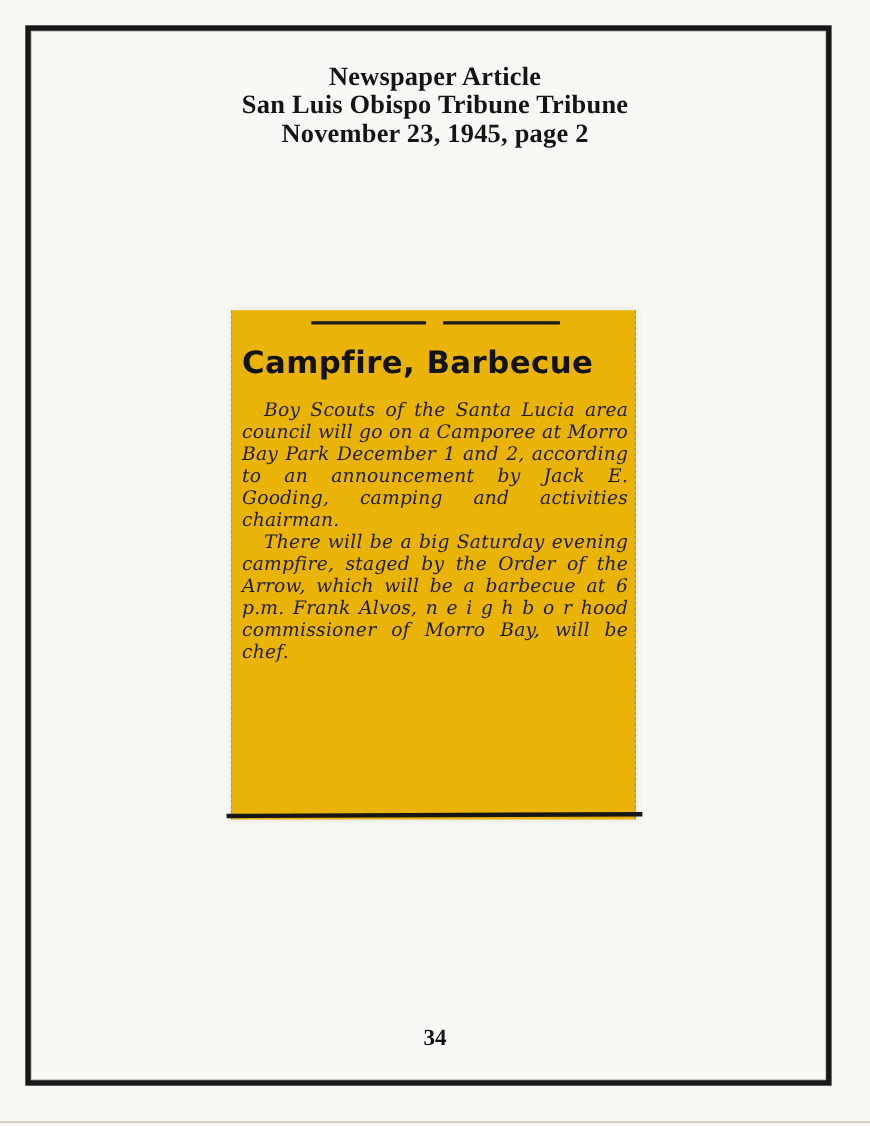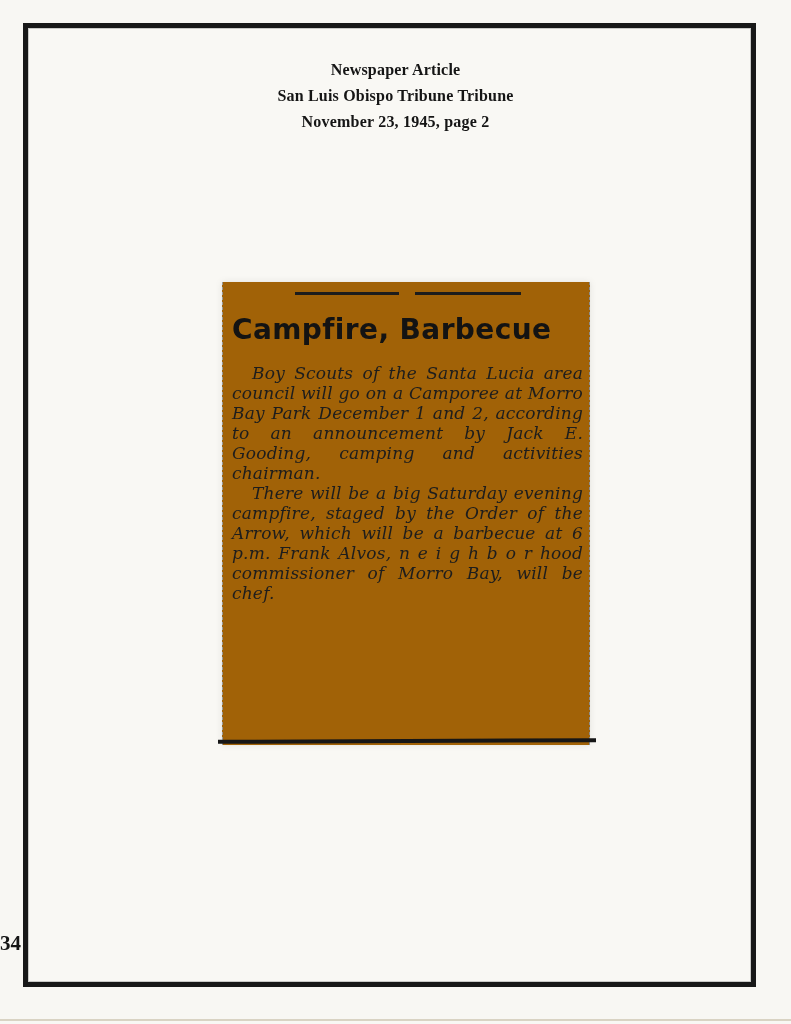--- a/index.html
+++ b/index.html
@@ -18,31 +18,31 @@
     border: 5px solid #181818;
     box-shadow: inset 0 0 0 1px rgba(60,60,60,0.25);
     background: #f9f8f4;
   }
   .doc-header {
     position: absolute;
     top: 57px; left: 0; width: 100%;
     text-align: center;
     font-family: "Liberation Serif", serif;
     font-weight: 700;
-    font-size: 16px;
+    font-size: 24px;
     line-height: 26px;
     color: #151515;
     letter-spacing: 0.2px;
   }
   .clipping {
     position: absolute;
-    left: 222px; top: 282px;
+    left: 210px; top: 282px;
     width: 368px; height: 463px;
     box-sizing: border-box;
-    background: #a16207;
+    background: #eab308;
     border-left: 1px dashed #9a9a98;
     border-right: 1px dashed #8d8d8b;
     padding: 0 6px 0 9px;
     box-shadow: 0 0 6px rgba(120,120,115,0.18);
   }
   .clip-top-rule {
     margin: 10px auto 0 auto;
     width: 226px; height: 3px;
     background: linear-gradient(to right,
       #1c1c1c 0%, #1c1c1c 46%,
@@ -73,21 +73,21 @@
   .clip-bottom-rule {
     position: absolute;
     left: -5px; bottom: 2px;
     width: calc(100% + 12px); height: 4px;
     background: #161616;
     transform: rotate(-0.25deg);
   }
   .page-number {
     position: absolute;
     top: 931px; left: 0; width: 100%;
-    text-align: left;
+    text-align: center;
     font-family: "Liberation Serif", serif;
     font-weight: 700;
     font-size: 21px;
     color: #151515;
   }
   .scan-edge {
     position: absolute;
     left: 0; bottom: 3px;
     width: 100%; height: 2px;
     background: #d9d3c3;

